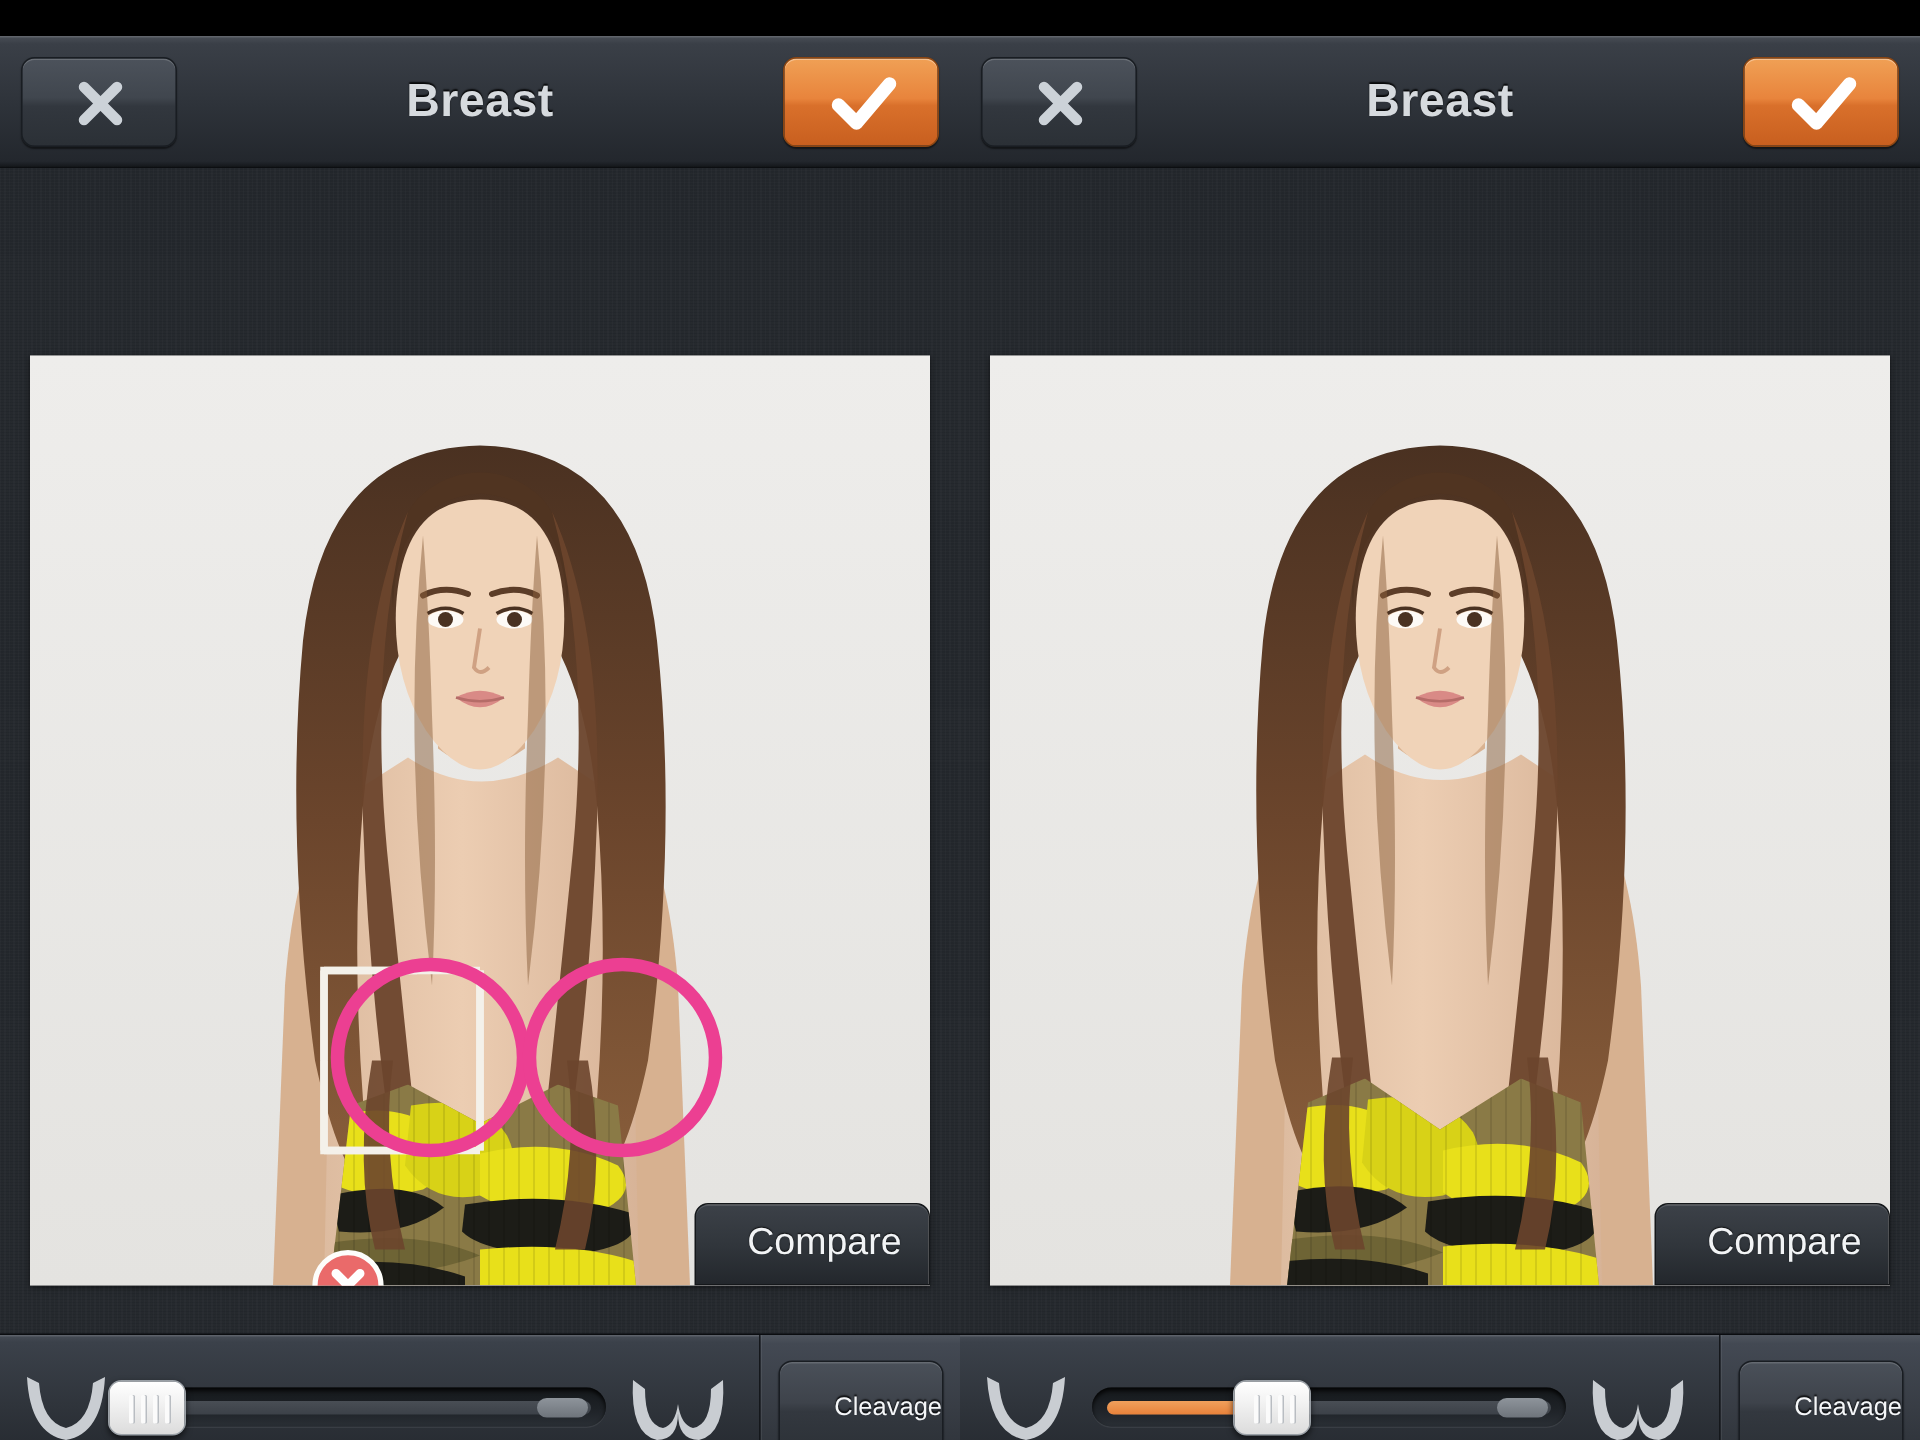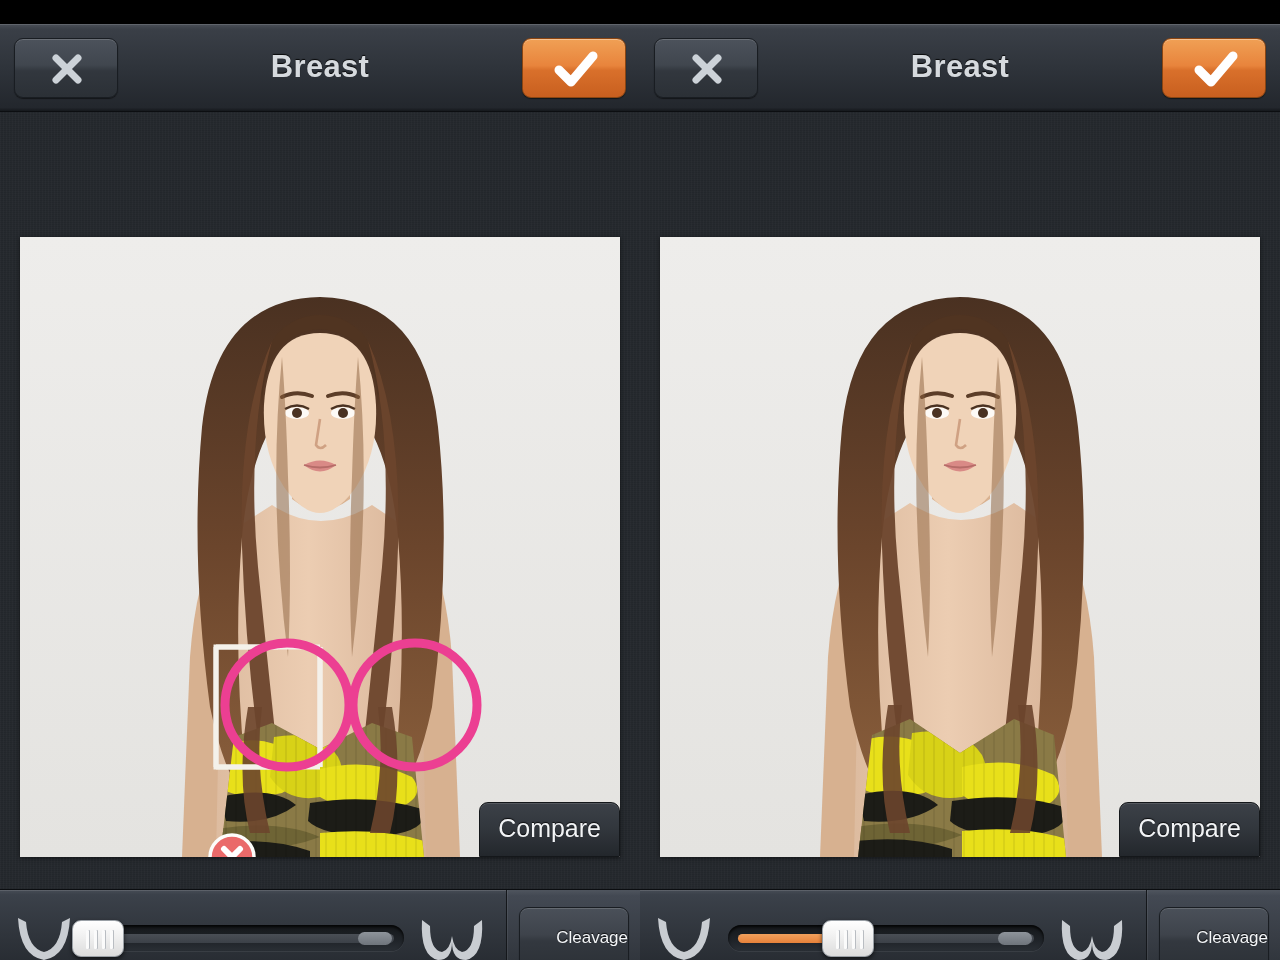--- a/index.html
+++ b/index.html
@@ -60,21 +60,21 @@
     background:#ebeae8; overflow:hidden;
     box-shadow:0 1px 4px rgba(0,0,0,.55);
   }
   .photo{ position:absolute; left:0; top:0; width:600px; height:620px; }
 
   
   .overlay{ position:absolute; left:0; top:0; width:600px; height:620px; pointer-events:none; }
 
   .compare-btn{
     position:absolute; right:0px; bottom:0px;
-    padding:11px 18px 13px 18px;
+    padding:11px 18px 13px 34px;
     background:linear-gradient(180deg,#3c4148 0%,#31363c 50%,#23272c 100%);
     border:1px solid #14171a;
     border-radius:9px 9px 0 0;
     color:#f2f4f6; font-size:25px; font-weight:normal;
     text-shadow:0 -1px 1px rgba(0,0,0,.8);
     box-shadow:inset 0 1px 0 rgba(255,255,255,.13);
     cursor:pointer;
   }
 
   

